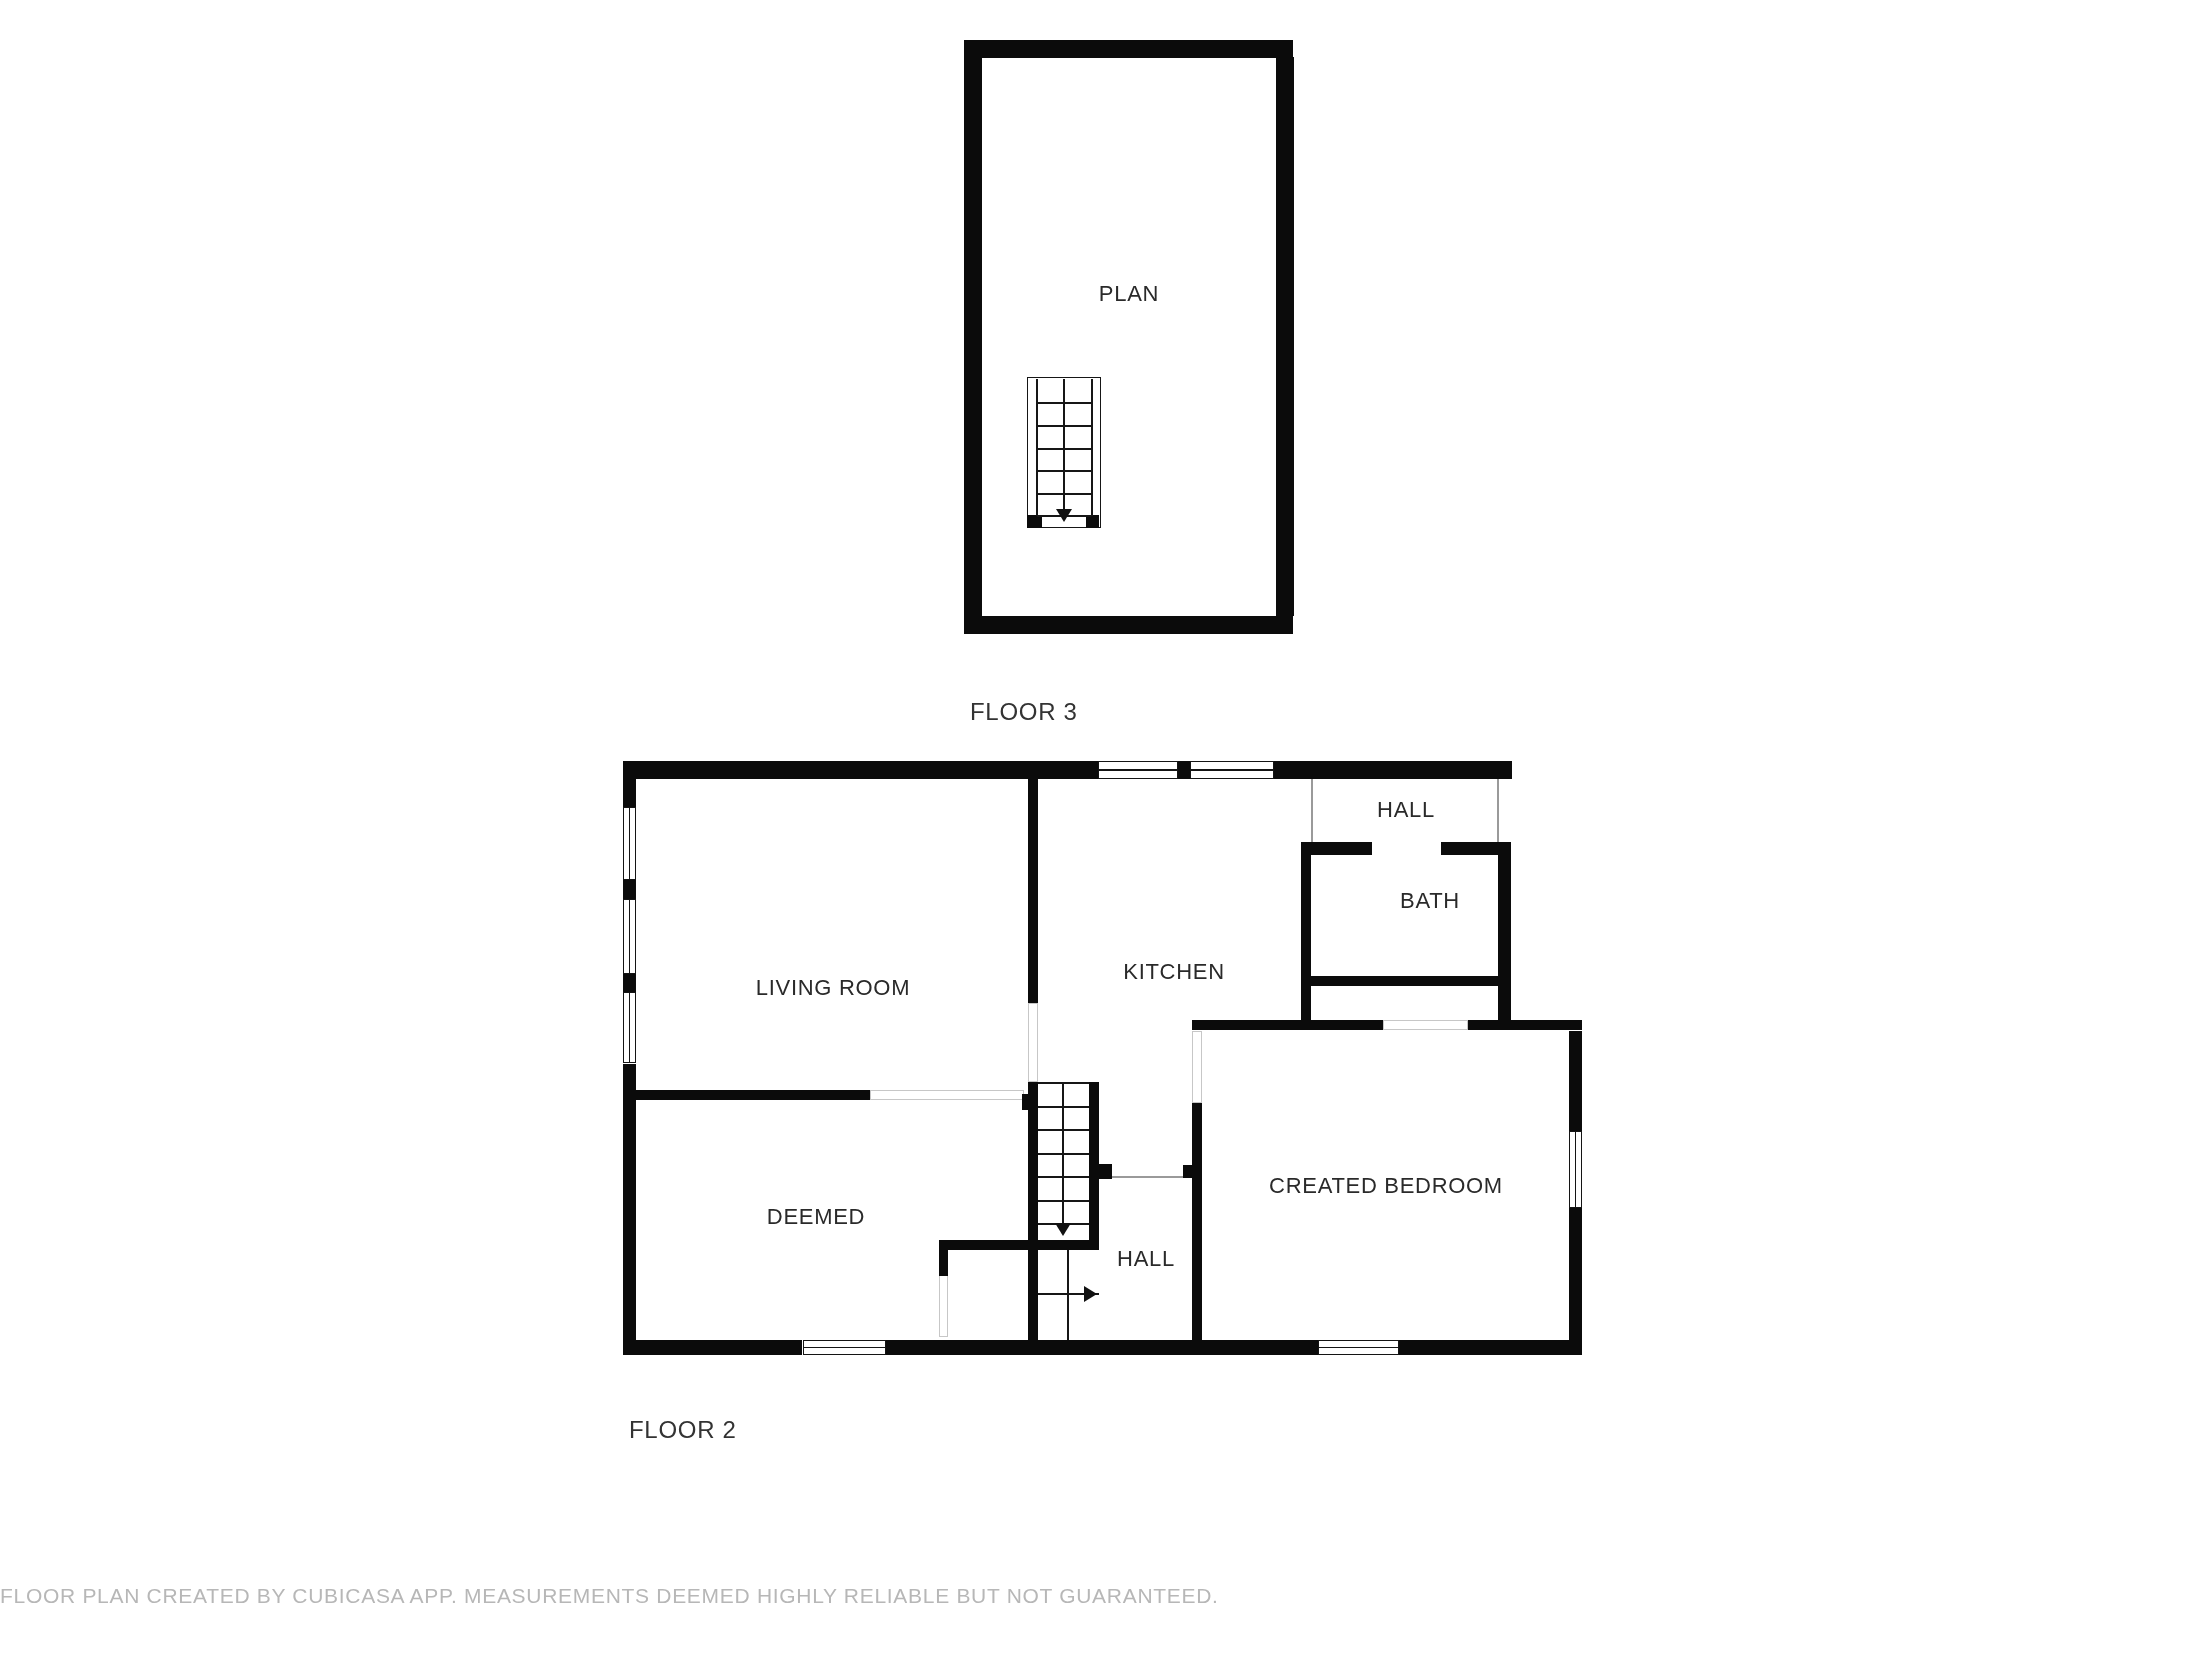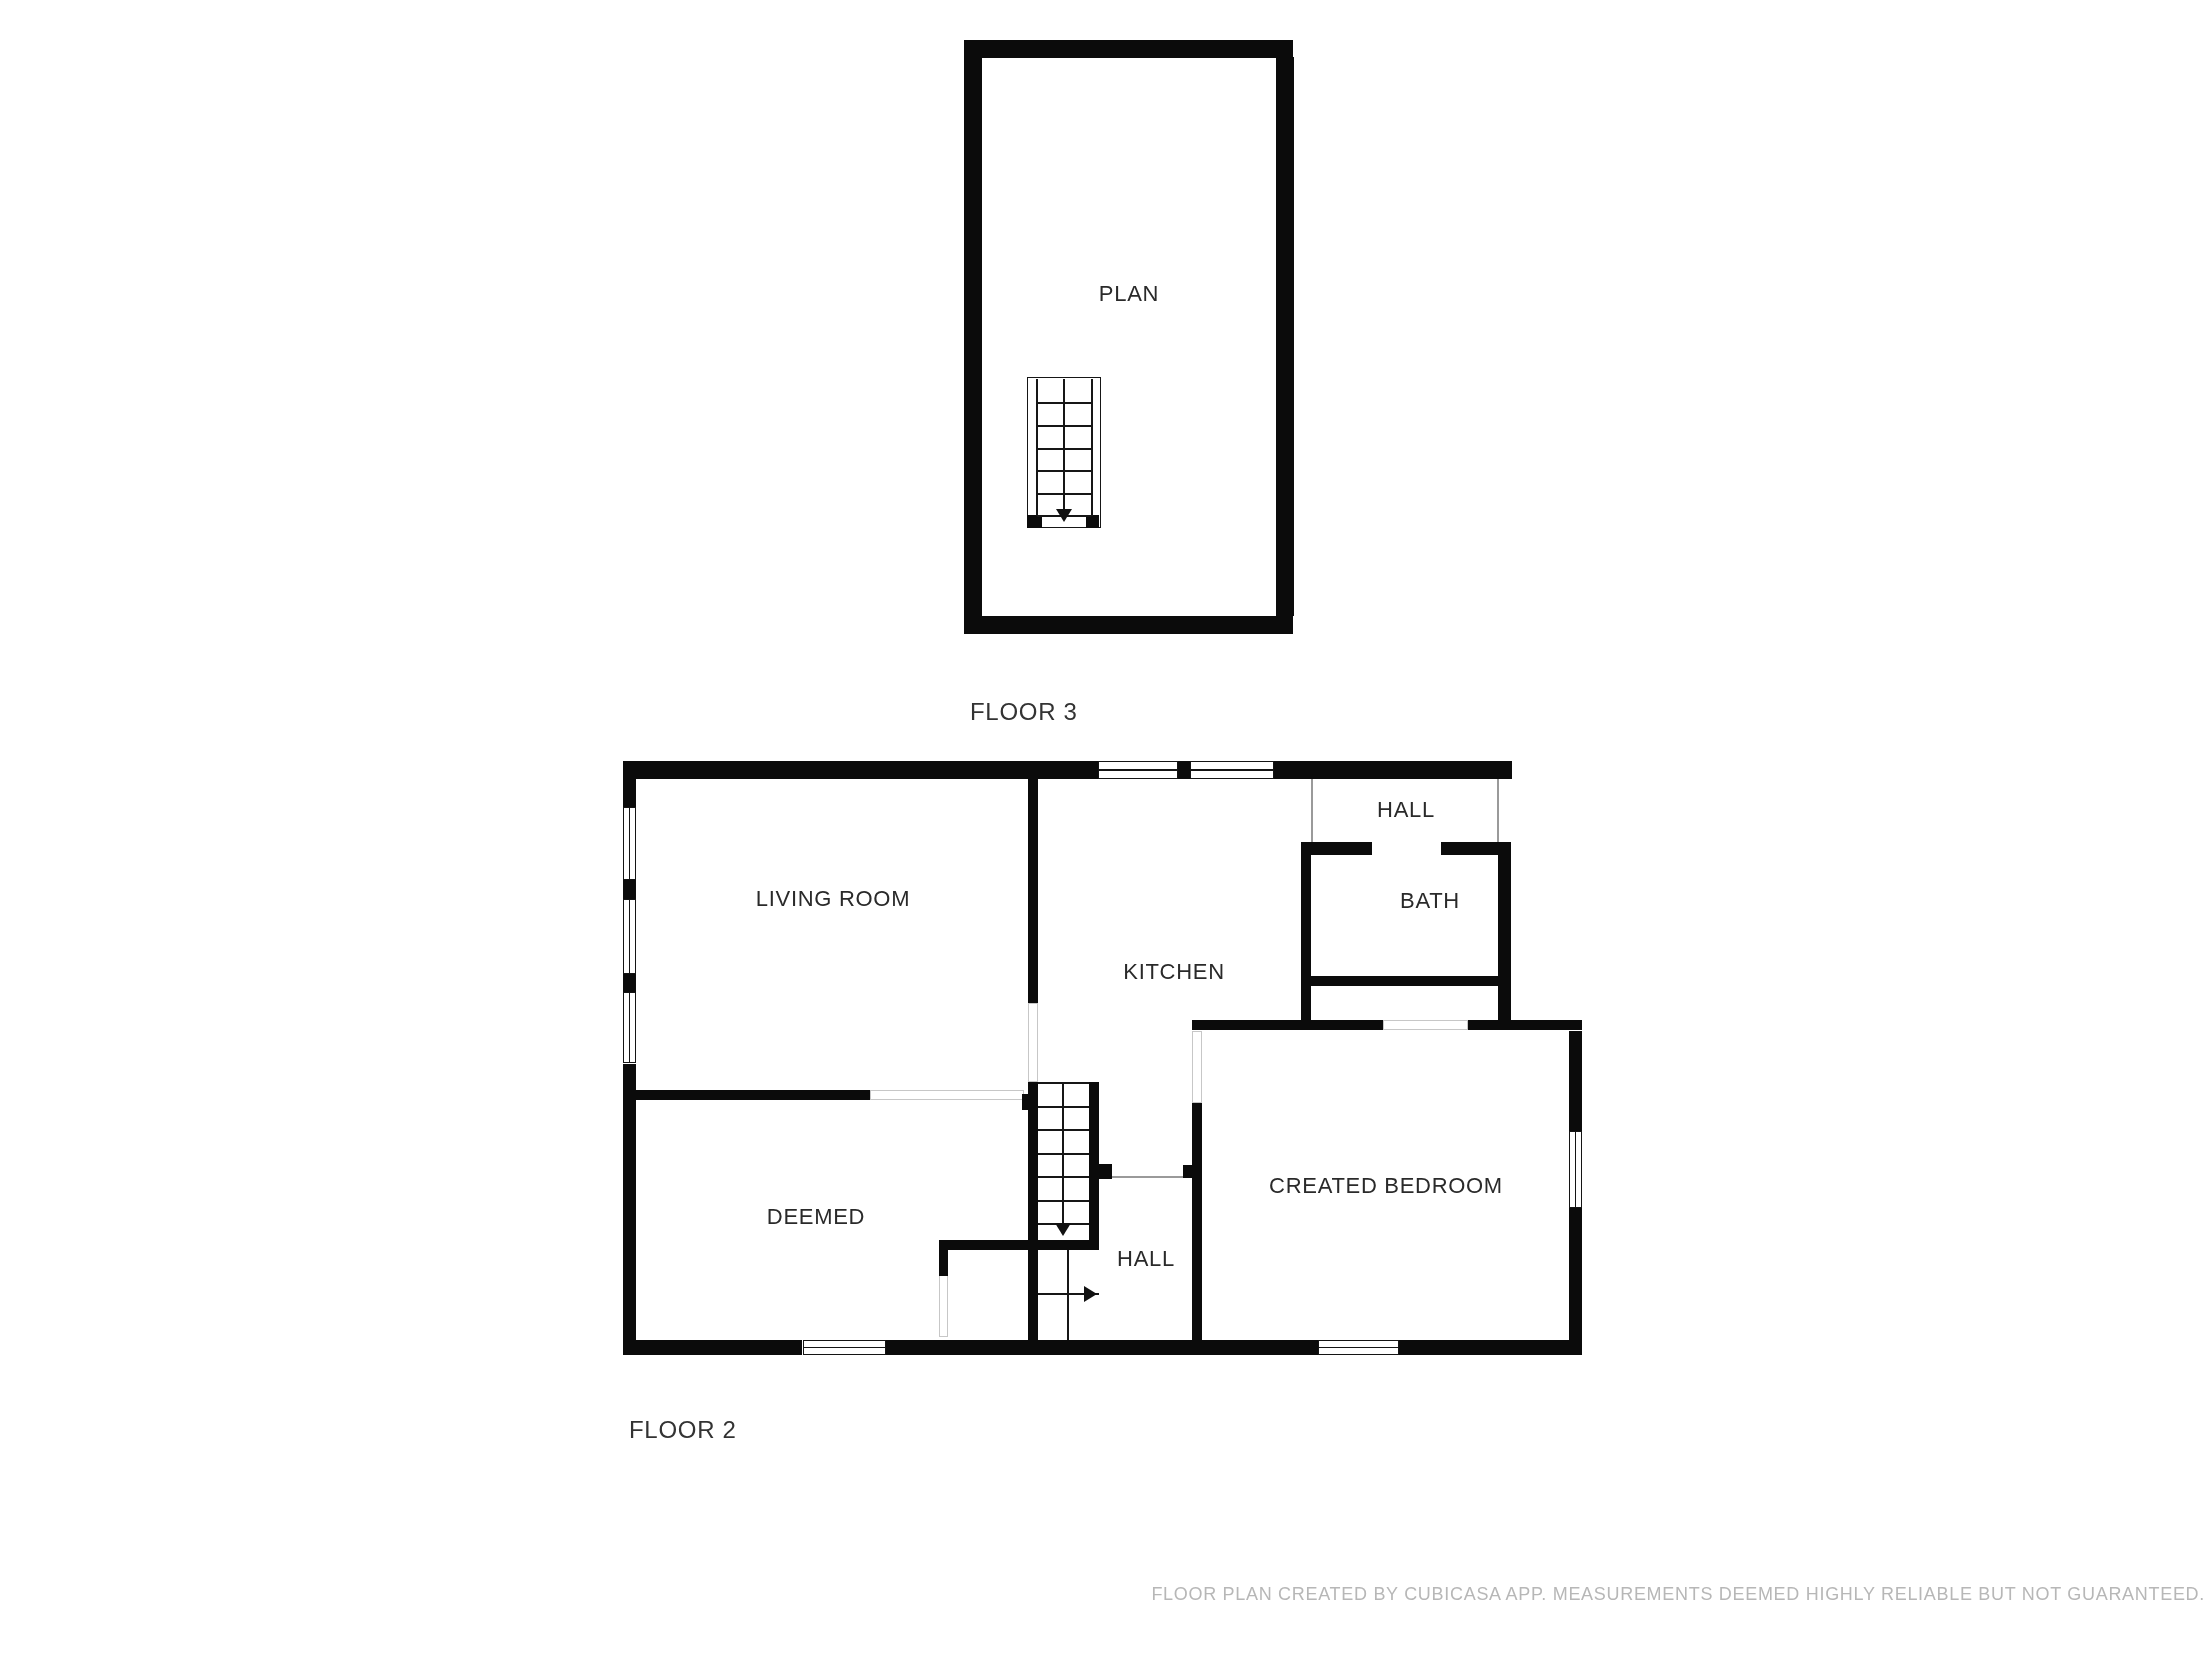--- a/index.html
+++ b/index.html
@@ -12,22 +12,22 @@
   .winline{position:absolute;background:#141414;}
   .opening{background:#ffffff;border:0.7px solid #c7c7c7;}
   .sbox{border:1.5px solid #161616;background:transparent;}
   .sline{background:#161616;}
   .tline{background:#9a9a9a;}
   .arrow{width:0;height:0;position:absolute;}
   .lbl{position:absolute;transform:translate(-50%,-50%);font-size:22px;color:#2a2a2a;
        letter-spacing:0.7px;white-space:nowrap;}
   .floor-label{position:absolute;transform:translateY(-50%);font-size:24px;color:#333;
        letter-spacing:0.7px;white-space:nowrap;}
-  .footer{position:absolute;left:0;top:1584px;width:2205px;text-align:right;
-       font-size:18px;color:#b7b7b7;letter-spacing:0.7px;}
+  .footer{position:absolute;left:0;top:1584px;width:2205px;text-align:left;
+       font-size:21px;color:#b7b7b7;letter-spacing:0.7px;}
   .watermark{position:absolute;left:7.4px;top:1555px;font-size:57px;letter-spacing:2.2px;
        color:transparent;-webkit-text-stroke:1px #5d5d5d;white-space:nowrap;}
   @supports not (-webkit-text-stroke: 1px black){
     .watermark{color:#9c9c9c;}
   }
 </style>
 </head>
 <body>
 
 <div id="canvas">
@@ -125,21 +125,21 @@
       <div class="geom tline" style="left: 1311px; top: 779px; width: 1.5px; height: 63px;"></div>
       <div class="geom tline" style="left: 1497px; top: 779px; width: 1.5px; height: 63px;"></div>
       <div class="geom tline" style="left: 1112px; top: 1176px; width: 71px; height: 1.5px;"></div>
       <div class="arrow" style="border-left: 8px solid transparent; border-right: 8px solid transparent; border-top: 13.2px solid rgb(17, 17, 17); left: 1056px; top: 509px;"></div>
       <div class="arrow" style="border-left: 8px solid transparent; border-right: 8px solid transparent; border-top: 13.2px solid rgb(17, 17, 17); left: 1055px; top: 1223px;"></div>
       <div class="arrow" style="border-top: 8px solid transparent; border-bottom: 8px solid transparent; border-left: 13.2px solid rgb(17, 17, 17); left: 1084px; top: 1286px;"></div>
     </div>
 
   <div class="lbl" style="left:1129px;top:294px">PLAN</div>
 
-  <div class="lbl" style="left:833px;top:899px">LIVING ROOM</div>
+  <div class="lbl" style="left:833px;top:988px">LIVING ROOM</div>
   <div class="lbl" style="left:1174px;top:972px">KITCHEN</div>
   <div class="lbl" style="left:1406px;top:810px">HALL</div>
   <div class="lbl" style="left:1430px;top:901px">BATH</div>
   <div class="lbl" style="left:1386px;top:1186px">CREATED BEDROOM</div>
   <div class="lbl" style="left:816px;top:1217px">DEEMED</div>
   <div class="lbl" style="left:1146px;top:1259px">HALL</div>
 
   <div class="floor-label" style="left:970px;top:712px">FLOOR 3</div>
   <div class="floor-label" style="left:629px;top:1430px">FLOOR 2</div>
 

